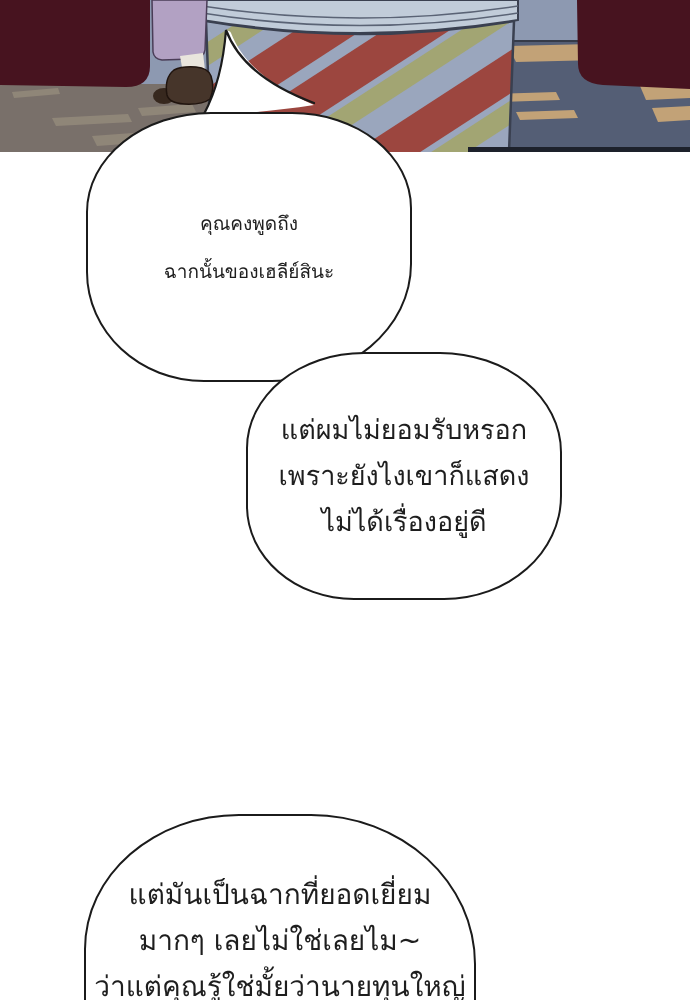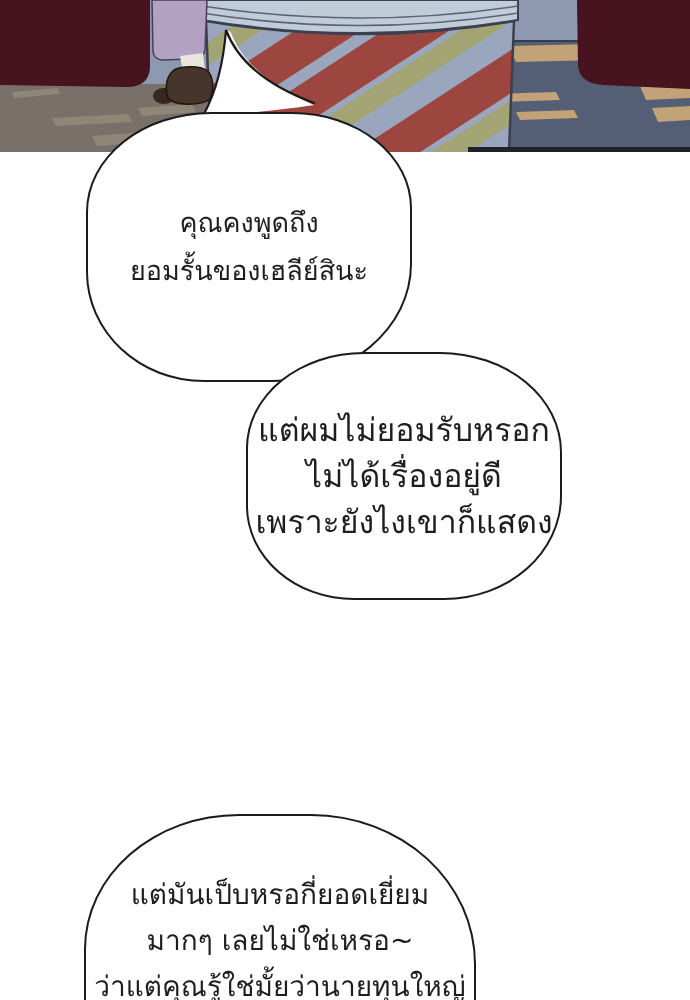--- a/index.html
+++ b/index.html
@@ -20,27 +20,27 @@
     align-items:center;
     color:#1e1e1e;
     text-align:center;
     z-index:3;
   }
   .bubble p{margin:0;white-space:nowrap;}
   #bubble-1{
     left:86px;top:112px;width:326px;height:270px;
     border-radius:125px 120px 140px 118px / 100px 96px 118px 110px;
     justify-content:center;
-    font-size:27px;line-height:48px;
+    font-size:19px;line-height:48px;
   }
   #bubble-2{
     left:246px;top:352px;width:316px;height:248px;
     border-radius:118px 122px 118px 108px / 96px 100px 104px 94px;
     justify-content:center;
-    font-size:32px;line-height:46px;
+    font-size:27px;line-height:46px;
   }
   #bubble-3{
     left:84px;top:814px;width:392px;height:340px;
     border-radius:155px 165px 120px 120px / 135px 150px 110px 110px;
     justify-content:flex-start;
     padding-top:56px;
     font-size:28px;line-height:46px;
   }
 </style>
 </head>
@@ -112,28 +112,28 @@
     <rect x="468" y="147" width="222" height="5" fill="#1d212b"></rect>
 
     <g>
       <path d="M204,114 C219,86 224,56 226,30 C229,31 230,31 231,33 C242,62 270,86 314,105 C282,110 248,113 218,115 Z" fill="#ffffff"></path>
       <path d="M204,114 C219,86 224,56 226,30 C238,62 268,86 314,103" fill="none" stroke="#1b1b1b" stroke-width="2.2" stroke-linecap="round"></path>
     </g>
   </svg>
 
   <div class="bubble" id="bubble-1">
     <p>คุณคงพูดถึง</p>
-    <p>ยอมรั้นของเฮลีย์สินะ</p>
+    <p>ฉากนั้นของเฮลีย์สินะ</p>
   </div>
 
   <div class="bubble" id="bubble-2">
     <p>แต่ผมไม่ยอมรับหรอก</p>
+    <p>เพราะยังไงเขาก็แสดง</p>
     <p>ไม่ได้เรื่องอยู่ดี</p>
-    <p>เพราะยังไงเขาก็แสดง</p>
   </div>
 
   <div class="bubble" id="bubble-3">
-    <p>แต่มันเป็บหรอกี่ยอดเยี่ยม</p>
-    <p>มากๆ เลยไม่ใช่เหรอ~</p>
+    <p>แต่มันเป็นฉากที่ยอดเยี่ยม</p>
+    <p>มากๆ เลยไม่ใช่เลยไม~</p>
     <p>ว่าแต่คุณรู้ใช่มั้ยว่านายทุนใหญ่</p>
   </div>
 
 </div>
 
 </body></html>

